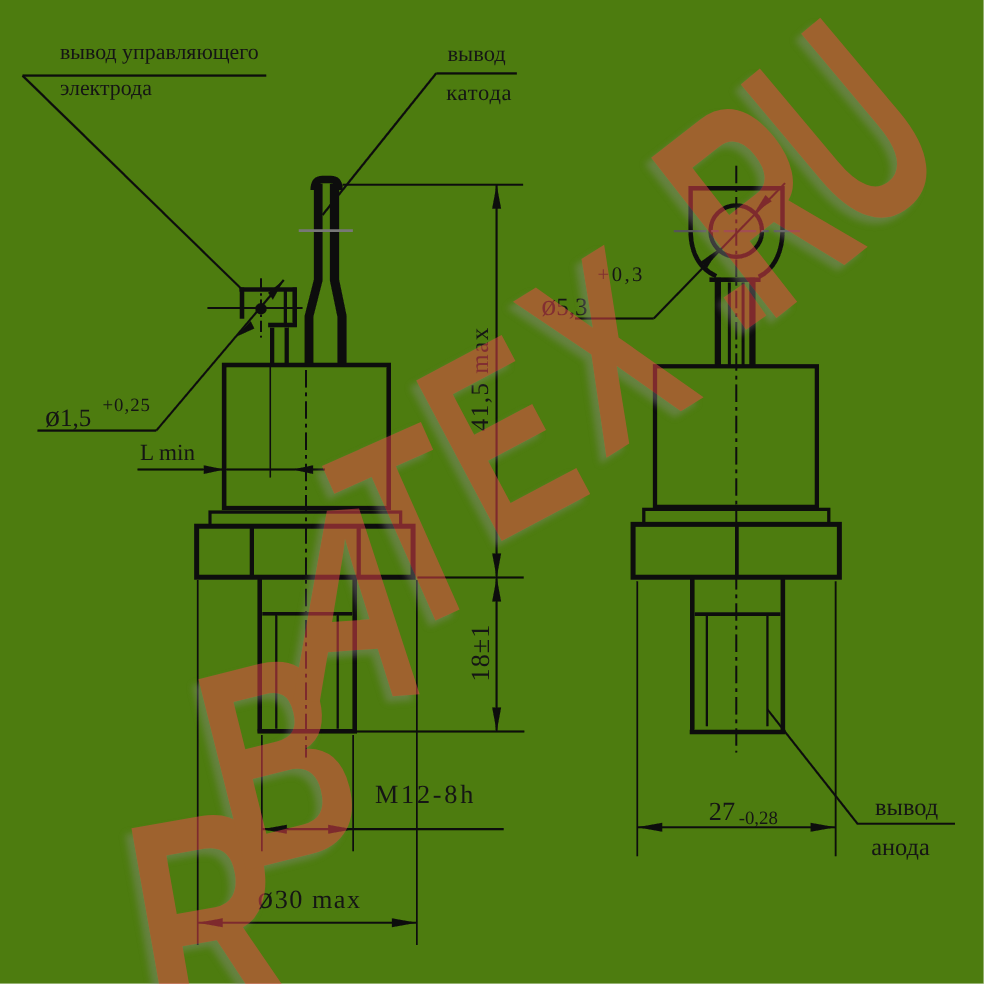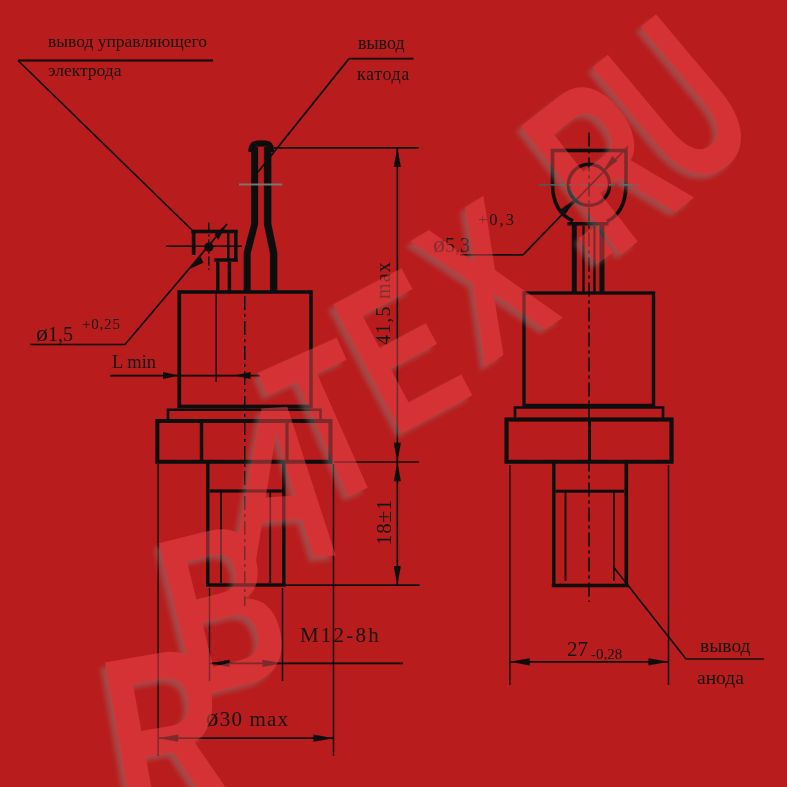--- a/index.html
+++ b/index.html
@@ -1,16 +1,16 @@
 <!DOCTYPE html>
 <html><head>
 <meta charset="utf-8">
 <style>
   html,body{margin:0;padding:0;background:#fff;}
-  #page{position:relative;width:787px;height:787px;background:#b91c1c;overflow:hidden;
+  #page{position:relative;width:787px;height:787px;background:#4d7c0f;overflow:hidden;
         font-family:"Liberation Serif", serif;}
   svg{position:absolute;left:0;top:0;}
 </style>
 </head>
 <body>
 <div id="page">
 <svg width="787" height="787" viewBox="0 0 787 787">
   <g stroke="#0d0d0d" fill="none" stroke-linecap="butt" filter="url(#soft)">
 
     <path d="M 254.6,147 L 254.6,224 L 247.2,253 L 247.2,292" stroke-width="7"></path>

